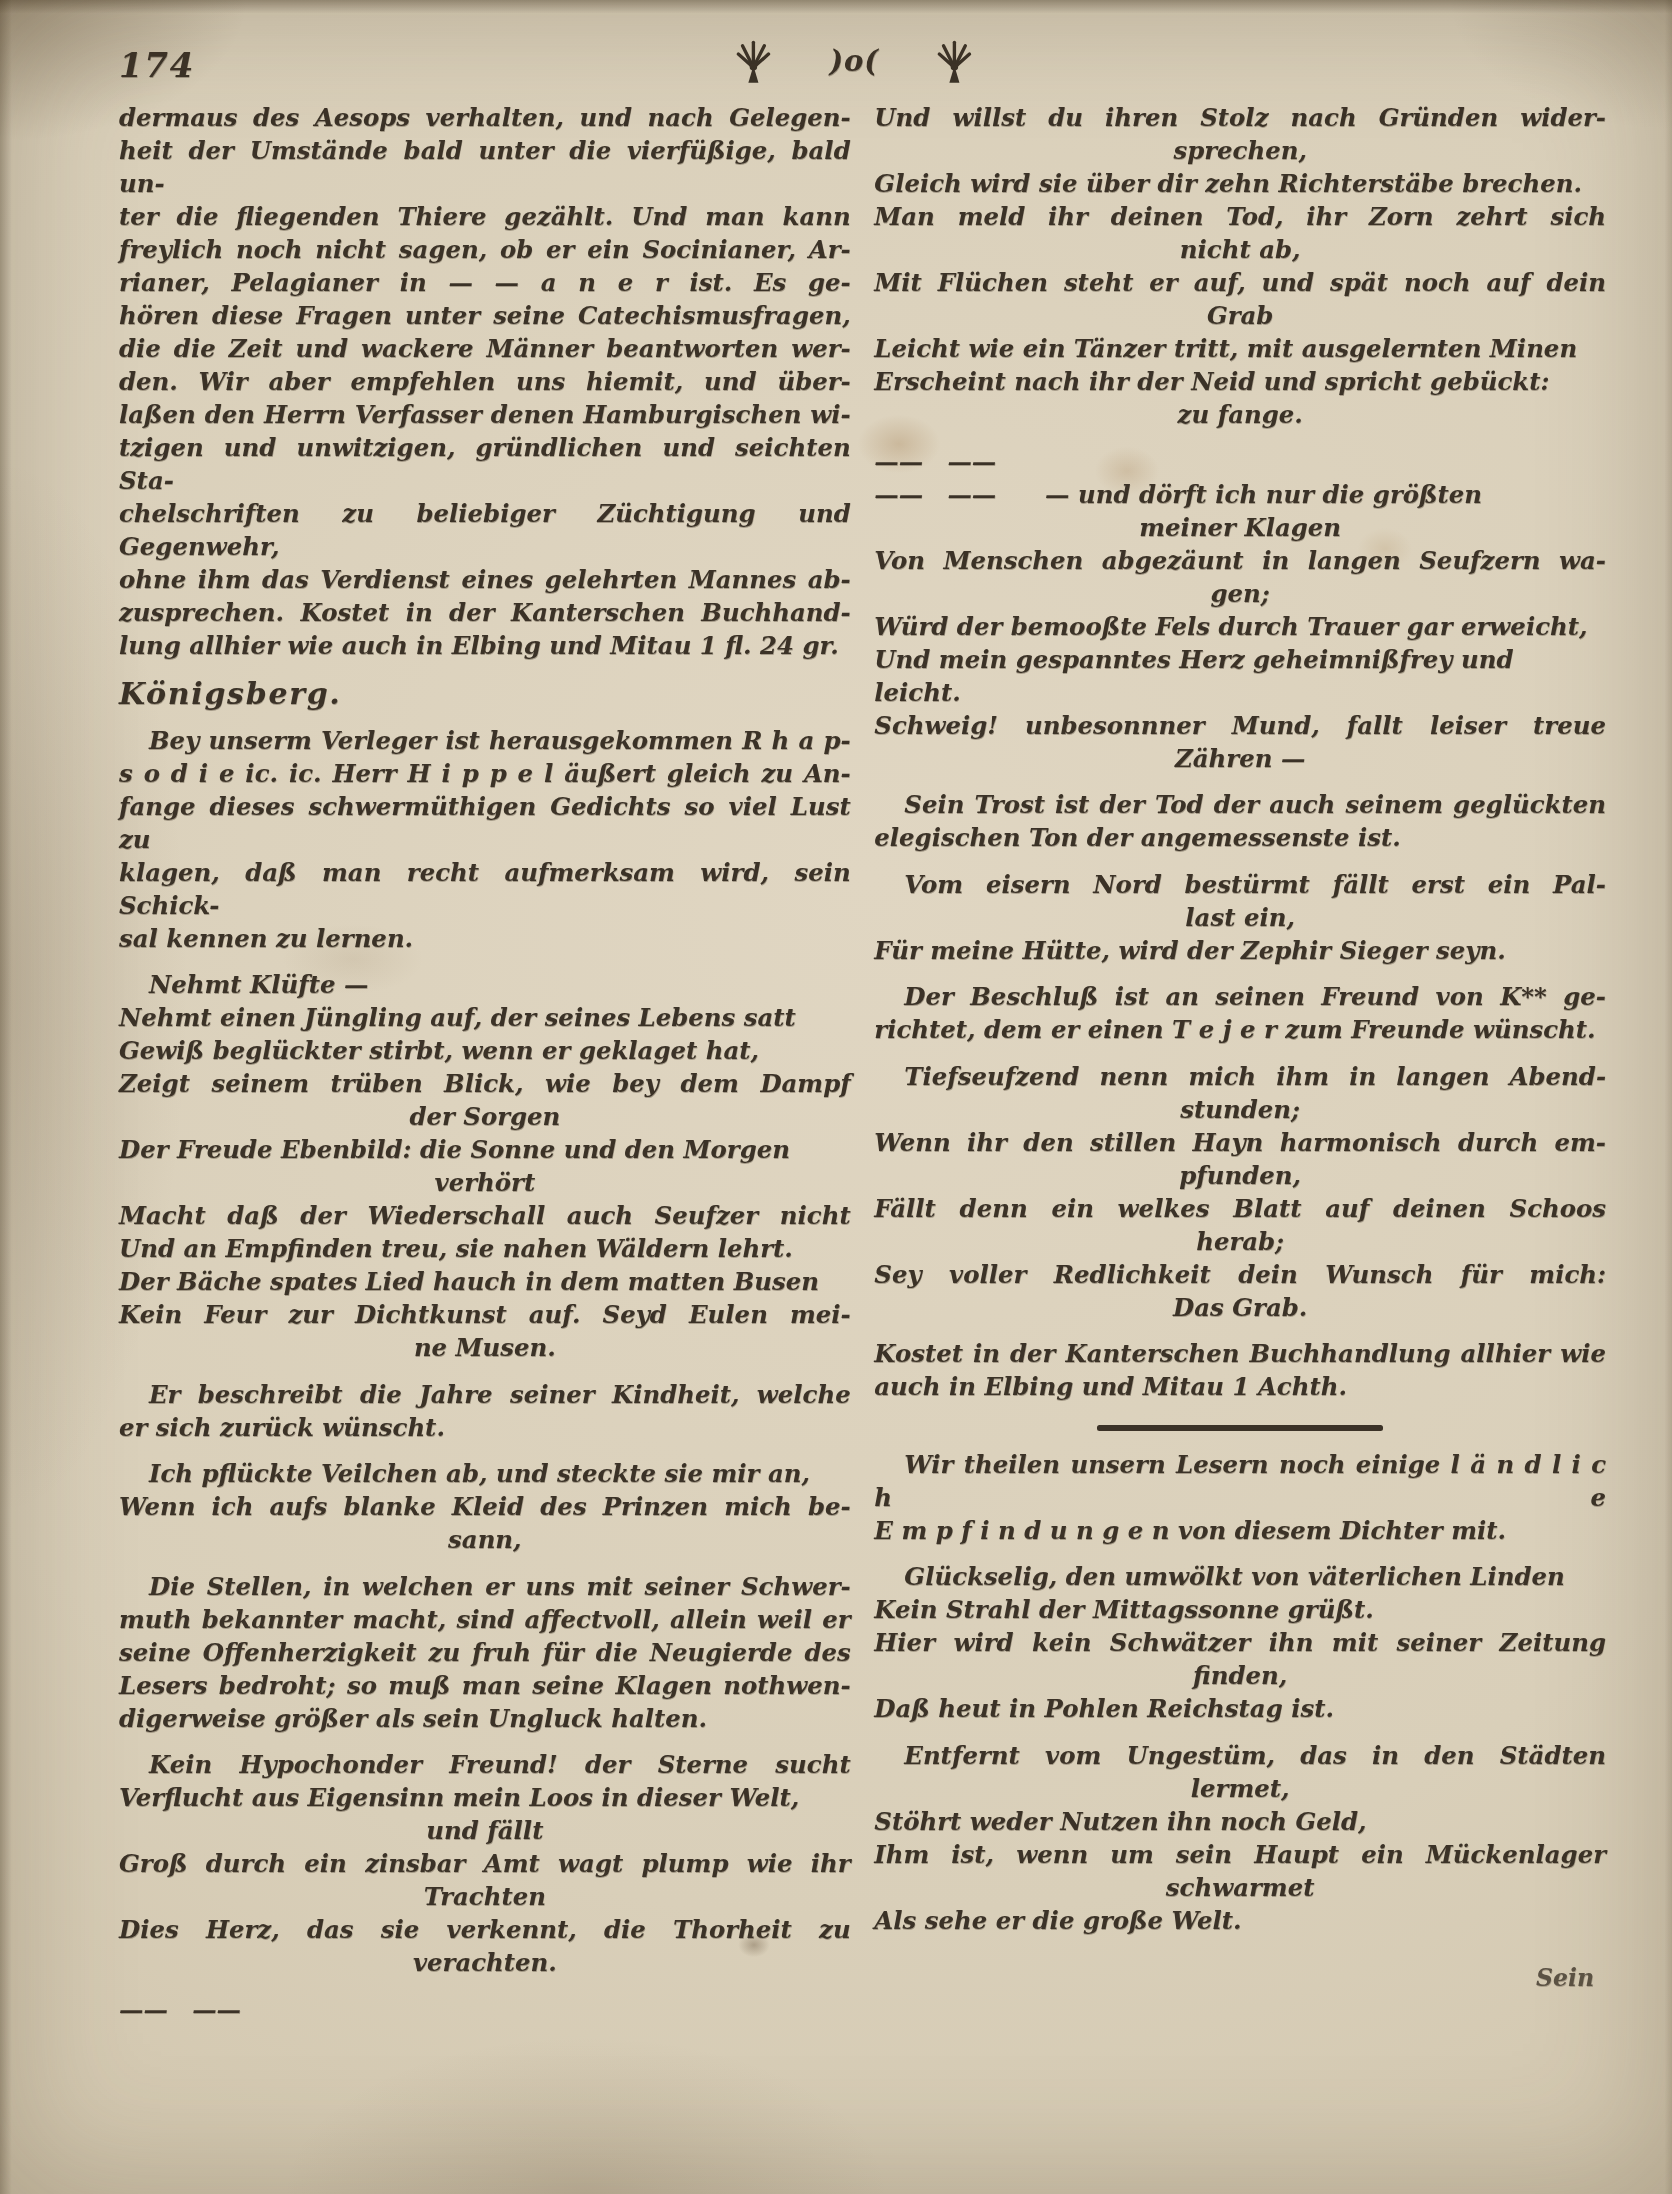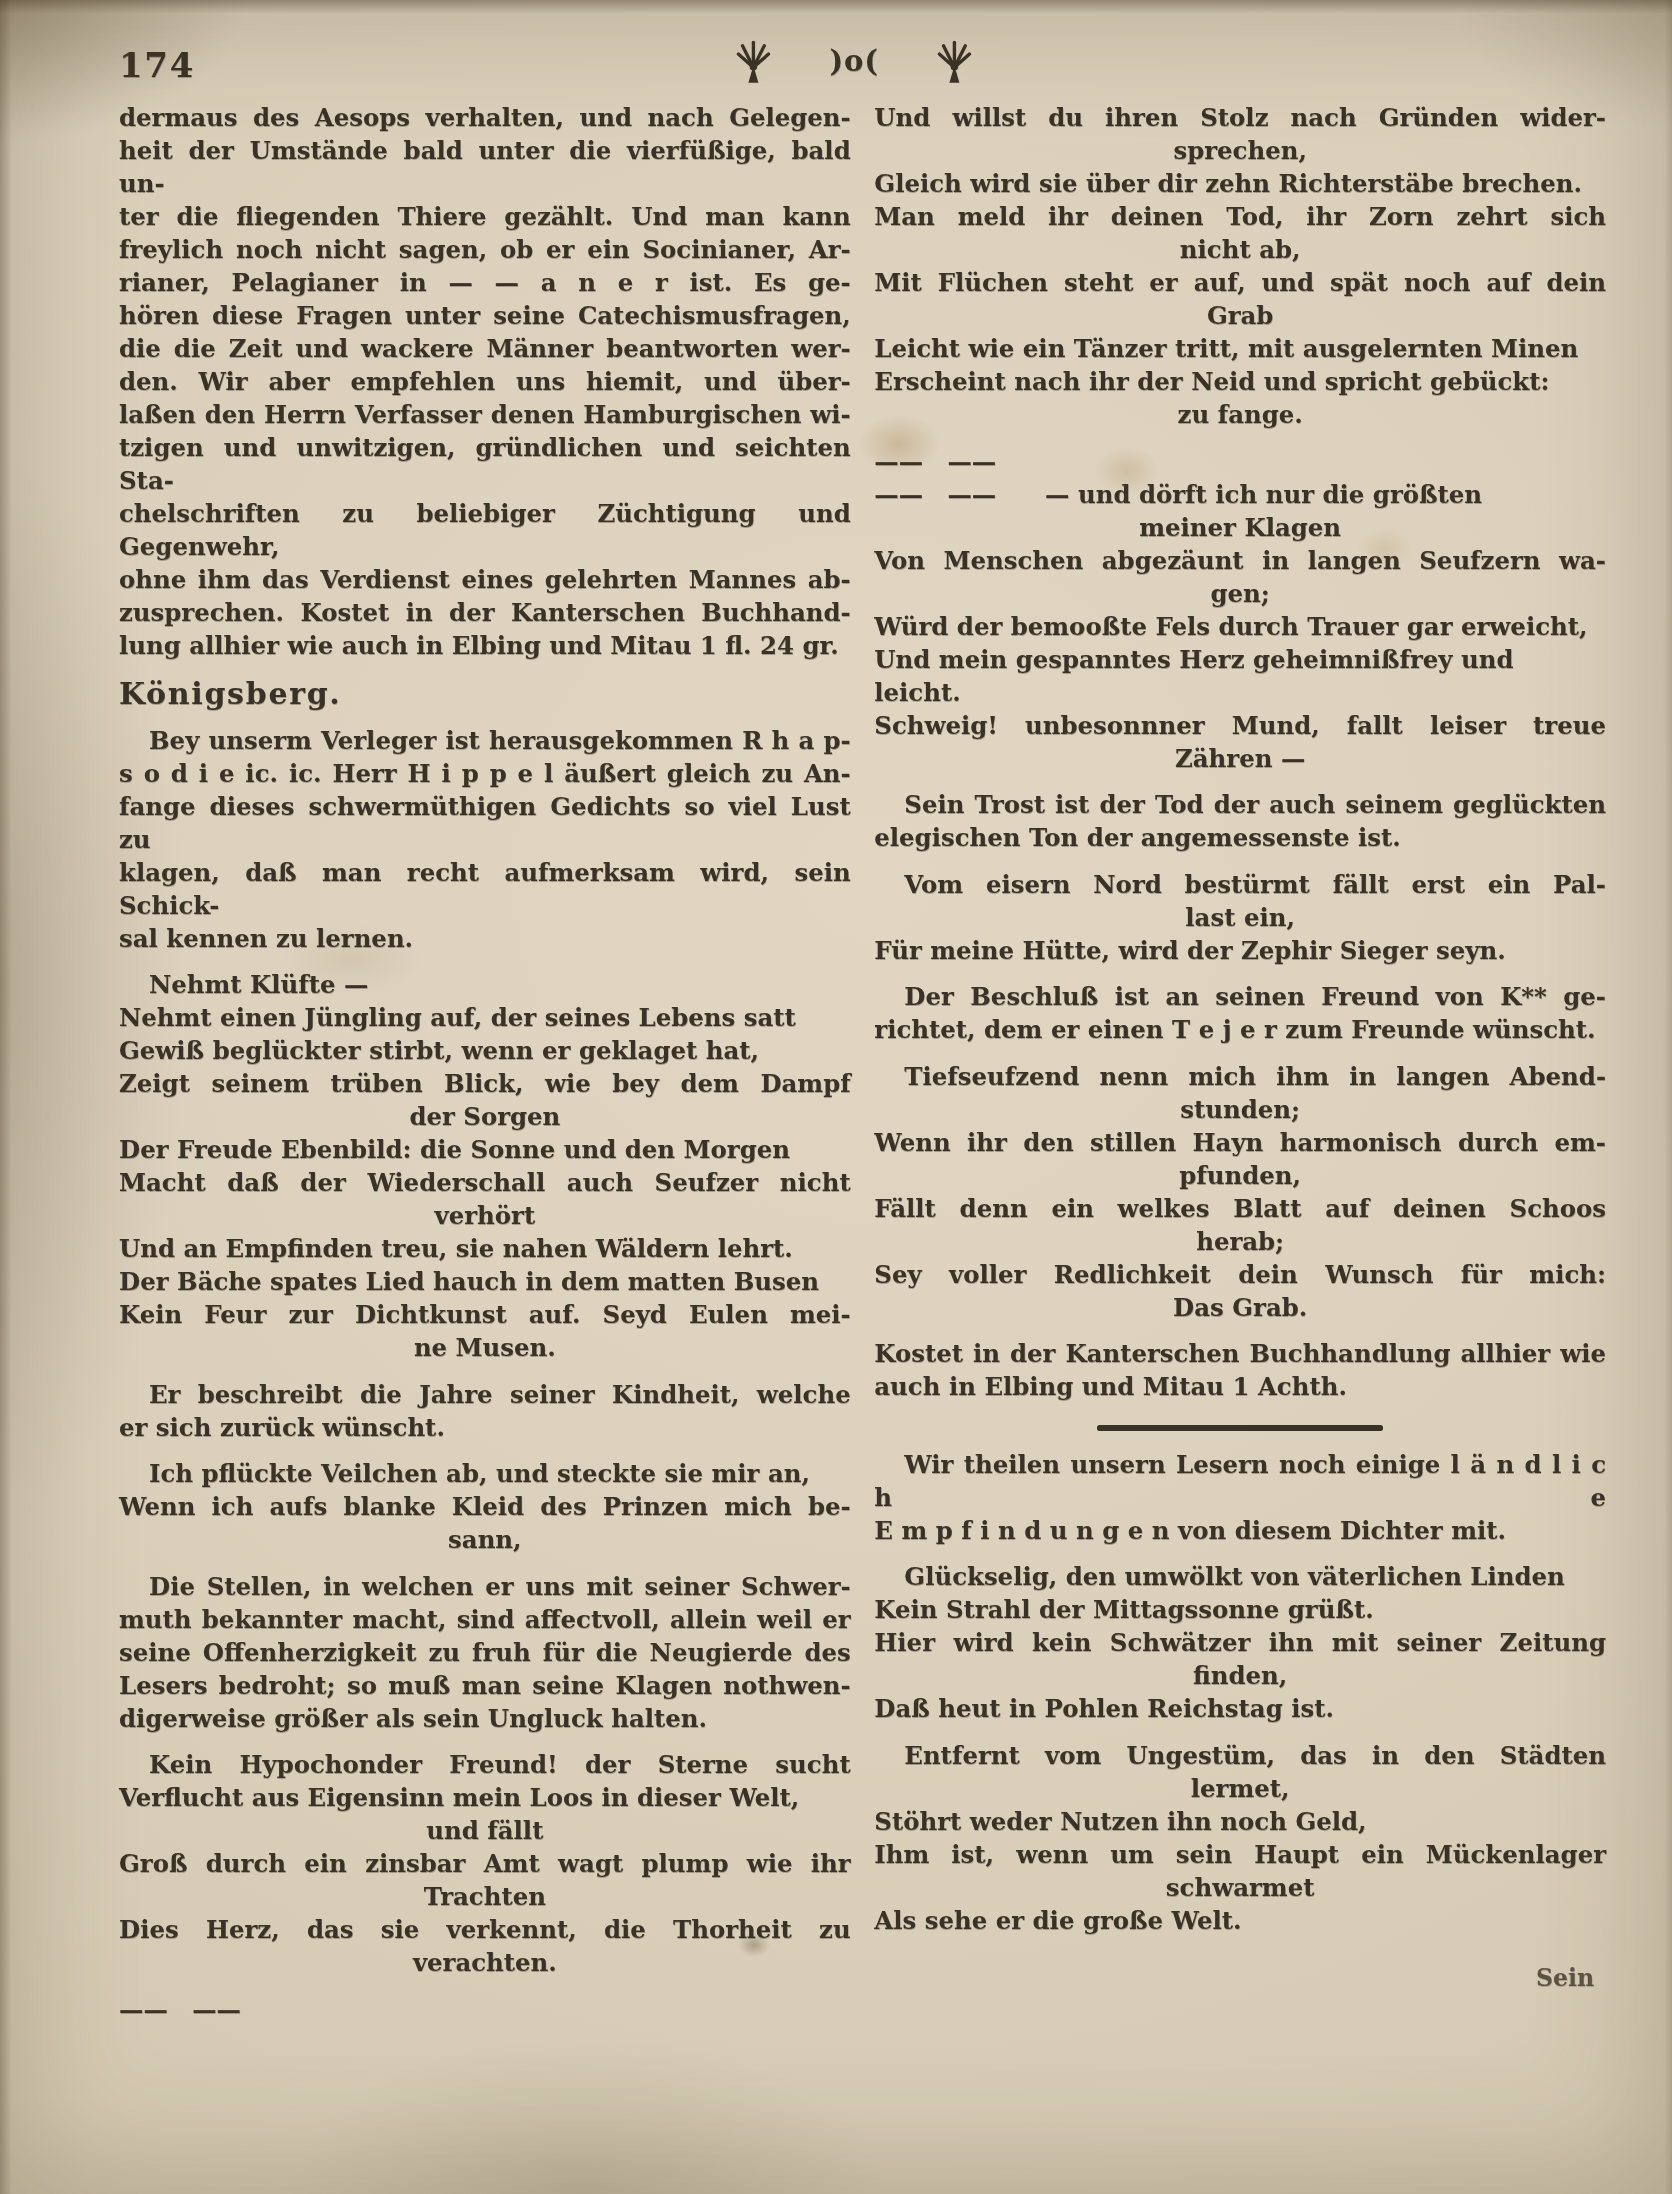--- a/index.html
+++ b/index.html
@@ -7,20 +7,21 @@
     --ink:#3b3227;
   }
   html,body{margin:0;padding:0;}
   body{background:#b5a78c;}
   .page{
     width:1673px;height:2194px;position:relative;overflow:hidden;
     background:radial-gradient(130% 95% at 52% 40%, #e0d6c2 0%, #d9cfb9 50%, #cfc3aa 85%, #c2b499 100%);
     color:var(--ink);
     font-family:"DejaVu Serif","Liberation Serif",serif;
     font-weight:700;
+    font-style:italic;
   }
   .stains{
     position:absolute;inset:0;pointer-events:none;z-index:0;
     background:
       linear-gradient(to bottom, rgba(62,48,28,.38), rgba(62,48,28,0) 13.5px),
       linear-gradient(to right, rgba(62,48,28,.30), rgba(62,48,28,0) 11.8px),
       linear-gradient(to left, rgba(62,48,28,.16), rgba(62,48,28,0) 8.4px),
       radial-gradient(353px 202px at 0% 0%, rgba(76,58,34,.35), transparent 70%),
       radial-gradient(320px 185px at 100% 0%, rgba(76,58,34,.20), transparent 70%),
       radial-gradient(269px 757px at 0% 45%, rgba(88,68,42,.16), transparent 70%),
@@ -132,22 +133,22 @@
           <div class="line j">klagen, daß man recht aufmerksam wird, sein Schick-</div>
           <div class="line l">sal kennen zu lernen.</div>
         </div>
         <div class="block">
           <div class="line l ind">Nehmt Klüfte —</div>
           <div class="line l">Nehmt einen Jüngling auf, der seines Lebens satt</div>
           <div class="line l">Gewiß beglückter stirbt, wenn er geklaget hat,</div>
           <div class="line j">Zeigt seinem trüben Blick, wie bey dem Dampf</div>
           <div class="line c">der Sorgen</div>
           <div class="line l">Der Freude Ebenbild: die Sonne und den Morgen</div>
+          <div class="line c">verhört</div>
           <div class="line j">Macht daß der Wiederschall auch Seufzer nicht</div>
-          <div class="line c">verhört</div>
           <div class="line l">Und an Empfinden treu, sie nahen Wäldern lehrt.</div>
           <div class="line l">Der Bäche spates Lied hauch in dem matten Busen</div>
           <div class="line j">Kein Feur zur Dichtkunst auf. Seyd Eulen mei-</div>
           <div class="line c">ne Musen.</div>
         </div>
         <div class="block">
           <div class="line j ind">Er beschreibt die Jahre seiner Kindheit, welche</div>
           <div class="line l">er sich zurück wünscht.</div>
         </div>
         <div class="block">

